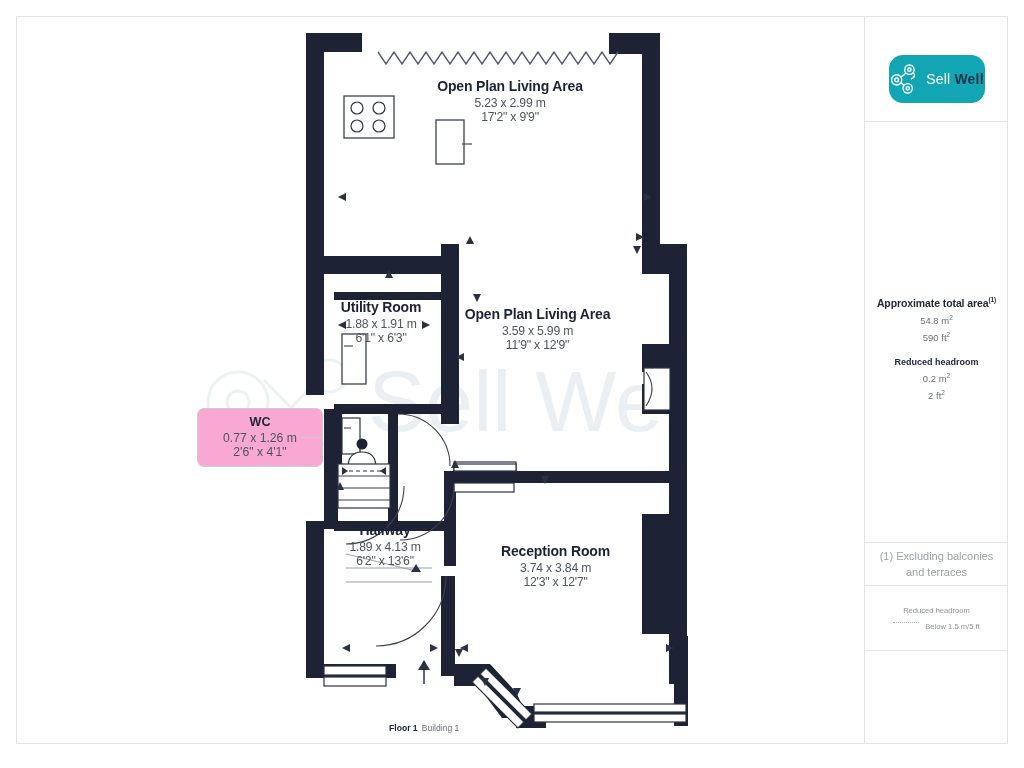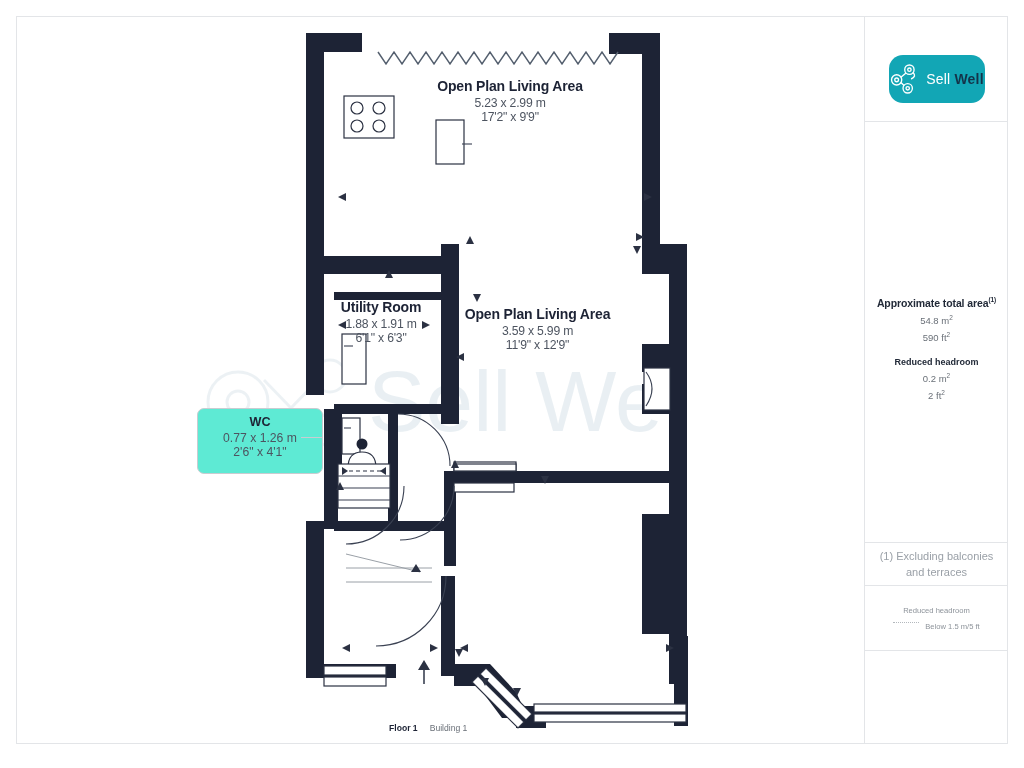--- a/index.html
+++ b/index.html
@@ -53,30 +53,30 @@
   .blk-pad1{height:160px;}
   .blk-area{height:120px;}
   .blk-pad2{height:140px;}
   .blk-note1{height:42px;display:flex;align-items:center;justify-content:center;}
   .blk-note2{height:64px;display:flex;flex-direction:column;align-items:center;justify-content:center;}
   .blk-note3{height:96px;display:flex;flex-direction:column;align-items:center;justify-content:center;padding:0 10px;box-sizing:border-box;}
 
   
   .floor-caption{position:absolute;left:389px;top:723px;font-size:8.6px;white-space:nowrap;}
   .floor-caption .f1{font-weight:700;color:#1d2335;}
-  .floor-caption .b1{font-weight:400;color:#6a7078;margin-left:12px;}
+  .floor-caption .b1{font-weight:400;color:#6a7078;margin-left:4px;}
 
   
   .room{position:absolute;text-align:center;white-space:nowrap;}
   .room .name{font-size:14px;font-weight:700;color:#1d2335;letter-spacing:-.15px;}
   .room .dim{font-size:12.2px;color:#4d5460;margin-top:2px;letter-spacing:-.2px;}
   .room .dim2{font-size:12.2px;color:#4d5460;letter-spacing:-.2px;}
 
-  .callout{position:absolute;border:1px solid #c9ccd1;border-radius:7px;background:#5eead4;
-           padding:6px 10px 14px;text-align:center;white-space:nowrap;}
+  .callout{position:absolute;border:1px solid #c9ccd1;border-radius:7px;background:#f9a8d4;
+           padding:6px 10px 7px;text-align:center;white-space:nowrap;}
   .callout .name{font-size:12.6px;font-weight:700;color:#1d2335;}
   .callout .dim{font-size:12.2px;color:#4d5460;margin-top:2px;}
   .callout .dim2{font-size:12.2px;color:#4d5460;}
 </style>
 </head>
 <body>
 
 <div id="page">
 
   <div class="page-frame"></div>
@@ -284,21 +284,31 @@
     <div class="dim2">11'9" x 12'9"</div>
   </div>
 
   <div class="callout" style="left:197px; top:408px; width:104px;">
     <div class="name">WC</div>
     <div class="dim">0.77 x 1.26 m</div>
     <div class="dim2">2'6" x 4'1"</div>
   </div>
   <div style="position:absolute;left:301px;top:437px;width:22px;height:1px;background:#c9ccd1;"></div>
 
-
+  <div class="room" style="left:330px; top:522px; width:110px;">
+    <div class="name">Hallway</div>
+    <div class="dim">1.89 x 4.13 m</div>
+    <div class="dim2">6'2" x 13'6"</div>
+  </div>
+
+  <div class="room" style="left:478px; top:543px; width:155px;">
+    <div class="name">Reception Room</div>
+    <div class="dim">3.74 x 3.84 m</div>
+    <div class="dim2">12'3" x 12'7"</div>
+  </div>
 
   <div class="floor-caption">
     <span class="f1">Floor 1</span><span class="b1">Building 1</span>
   </div>
 
   <div class="side">
 
     <div class="side-block blk-logo">
       <div class="logo-wrap">
         <div class="logo-box">

